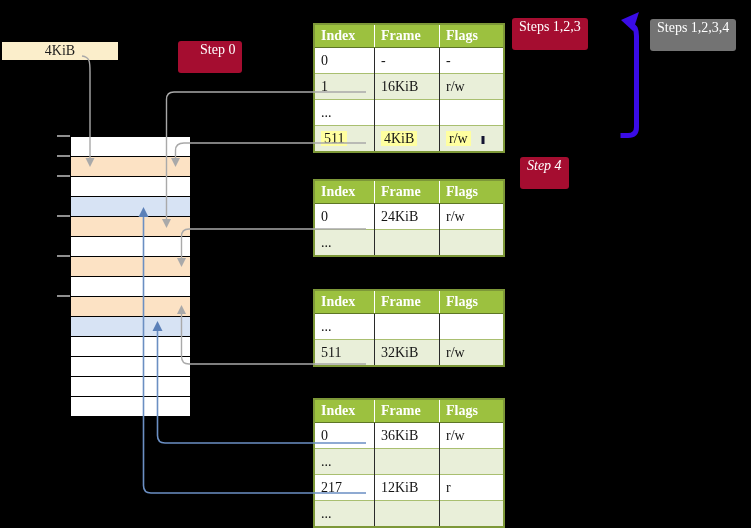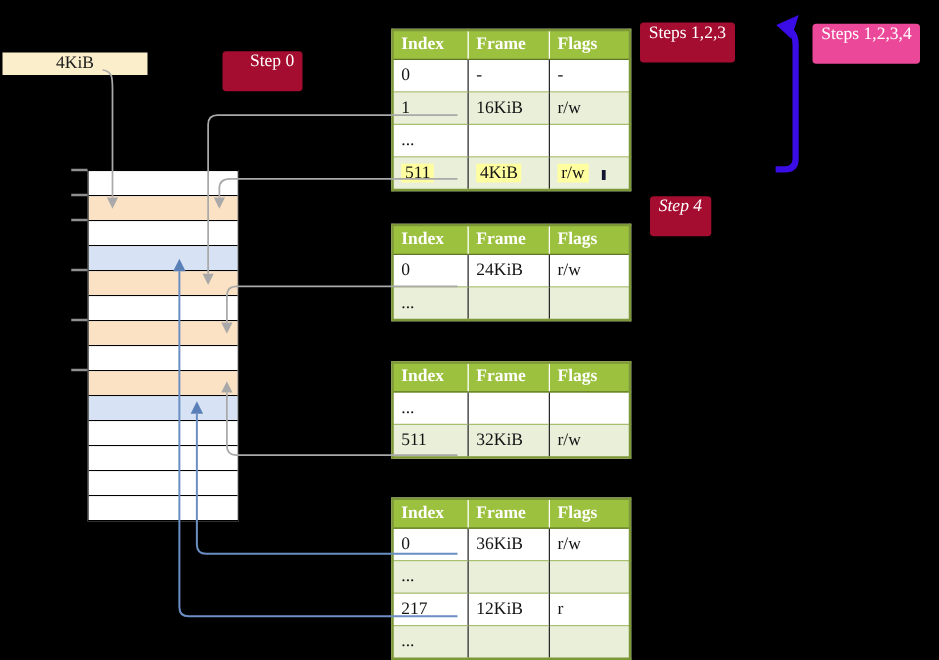--- a/index.html
+++ b/index.html
@@ -5,21 +5,21 @@
   html,body{margin:0;padding:0;background:#000;}
   .stage{position:relative;width:751px;height:528px;background:#000;overflow:hidden;
          font-family:"Liberation Serif","DejaVu Serif",serif;}
   
   .mem-label{position:absolute;left:2px;top:42px;width:116px;height:18px;background:#fbeecb;
              color:#1c1c1c;font-size:14px;line-height:18px;text-align:center;}
   
   .badge{position:absolute;height:32px;line-height:18px;padding:0 7px;border-radius:3px;
          color:#fff;font-size:14px;white-space:nowrap;}
   .badge.red{background:#a50d30;}
-  .badge.blue{background:#ec4899;}
+  .badge.blue{background:#737373;}
   #badge-step0{left:178px;top:41px;padding-left:22px;}
   #badge-steps123{left:512px;top:18px;}
   #badge-steps1234{left:650px;top:19px;}
   #badge-step4{left:520px;top:157px;font-style:italic;}
   
   .mem{position:absolute;left:70px;top:136px;width:119px;border:1px solid #000;background:#fff;}
   .mem-row{height:19px;border-bottom:1px solid #000;}
   .mem-row:last-child{border-bottom:none;}
   .mem-row.white{background:#ffffff;}
   .mem-row.orange{background:#fce2c4;}

